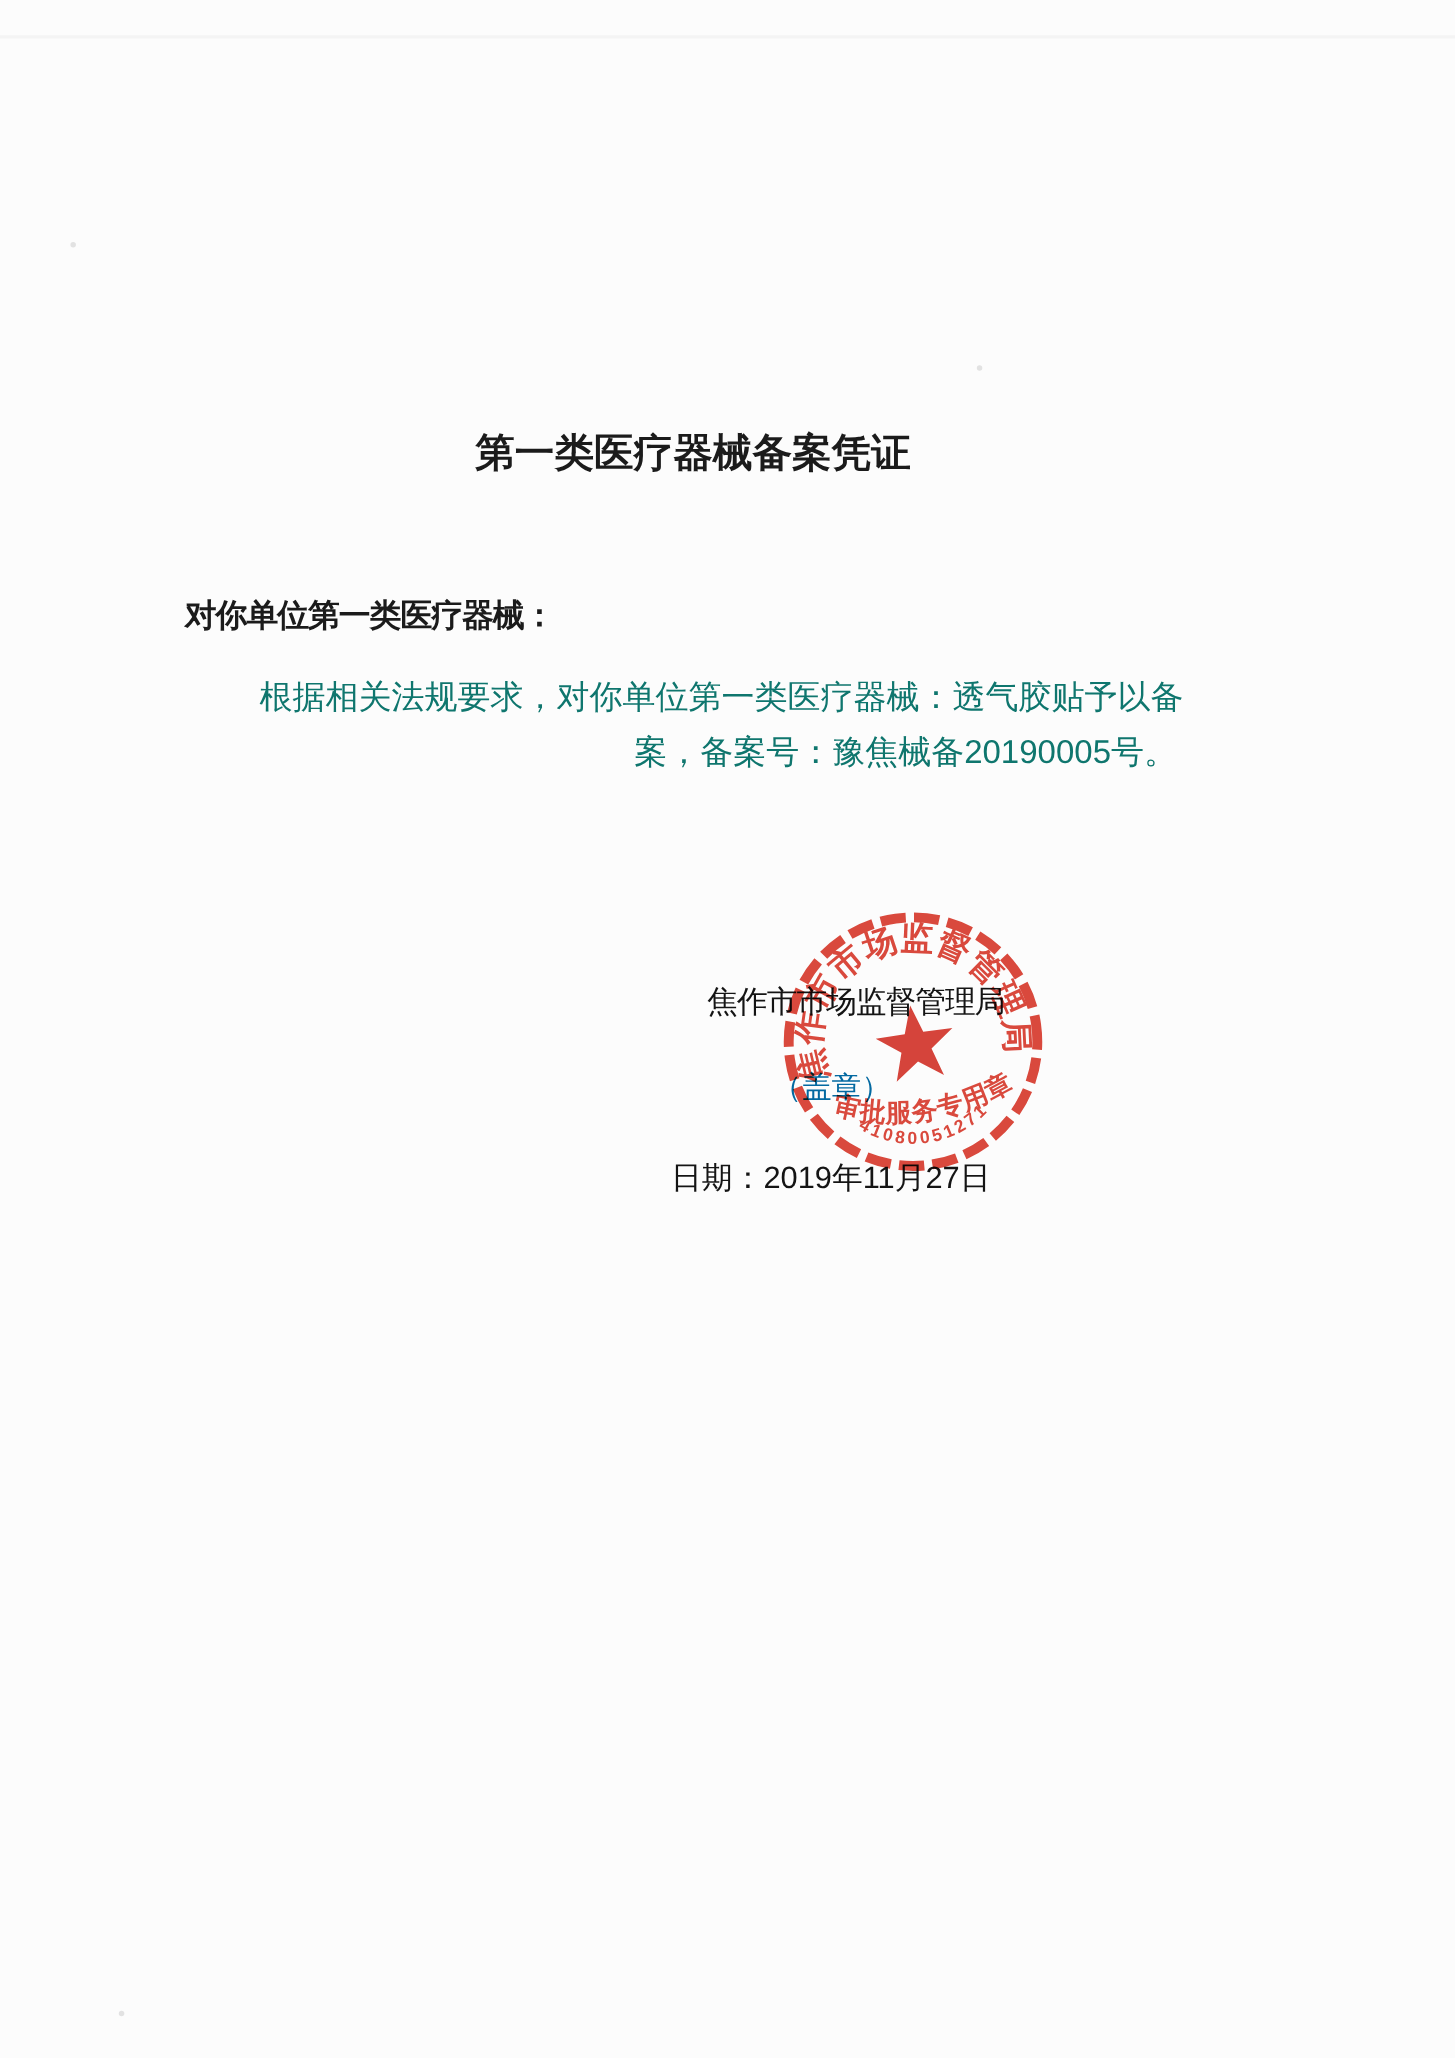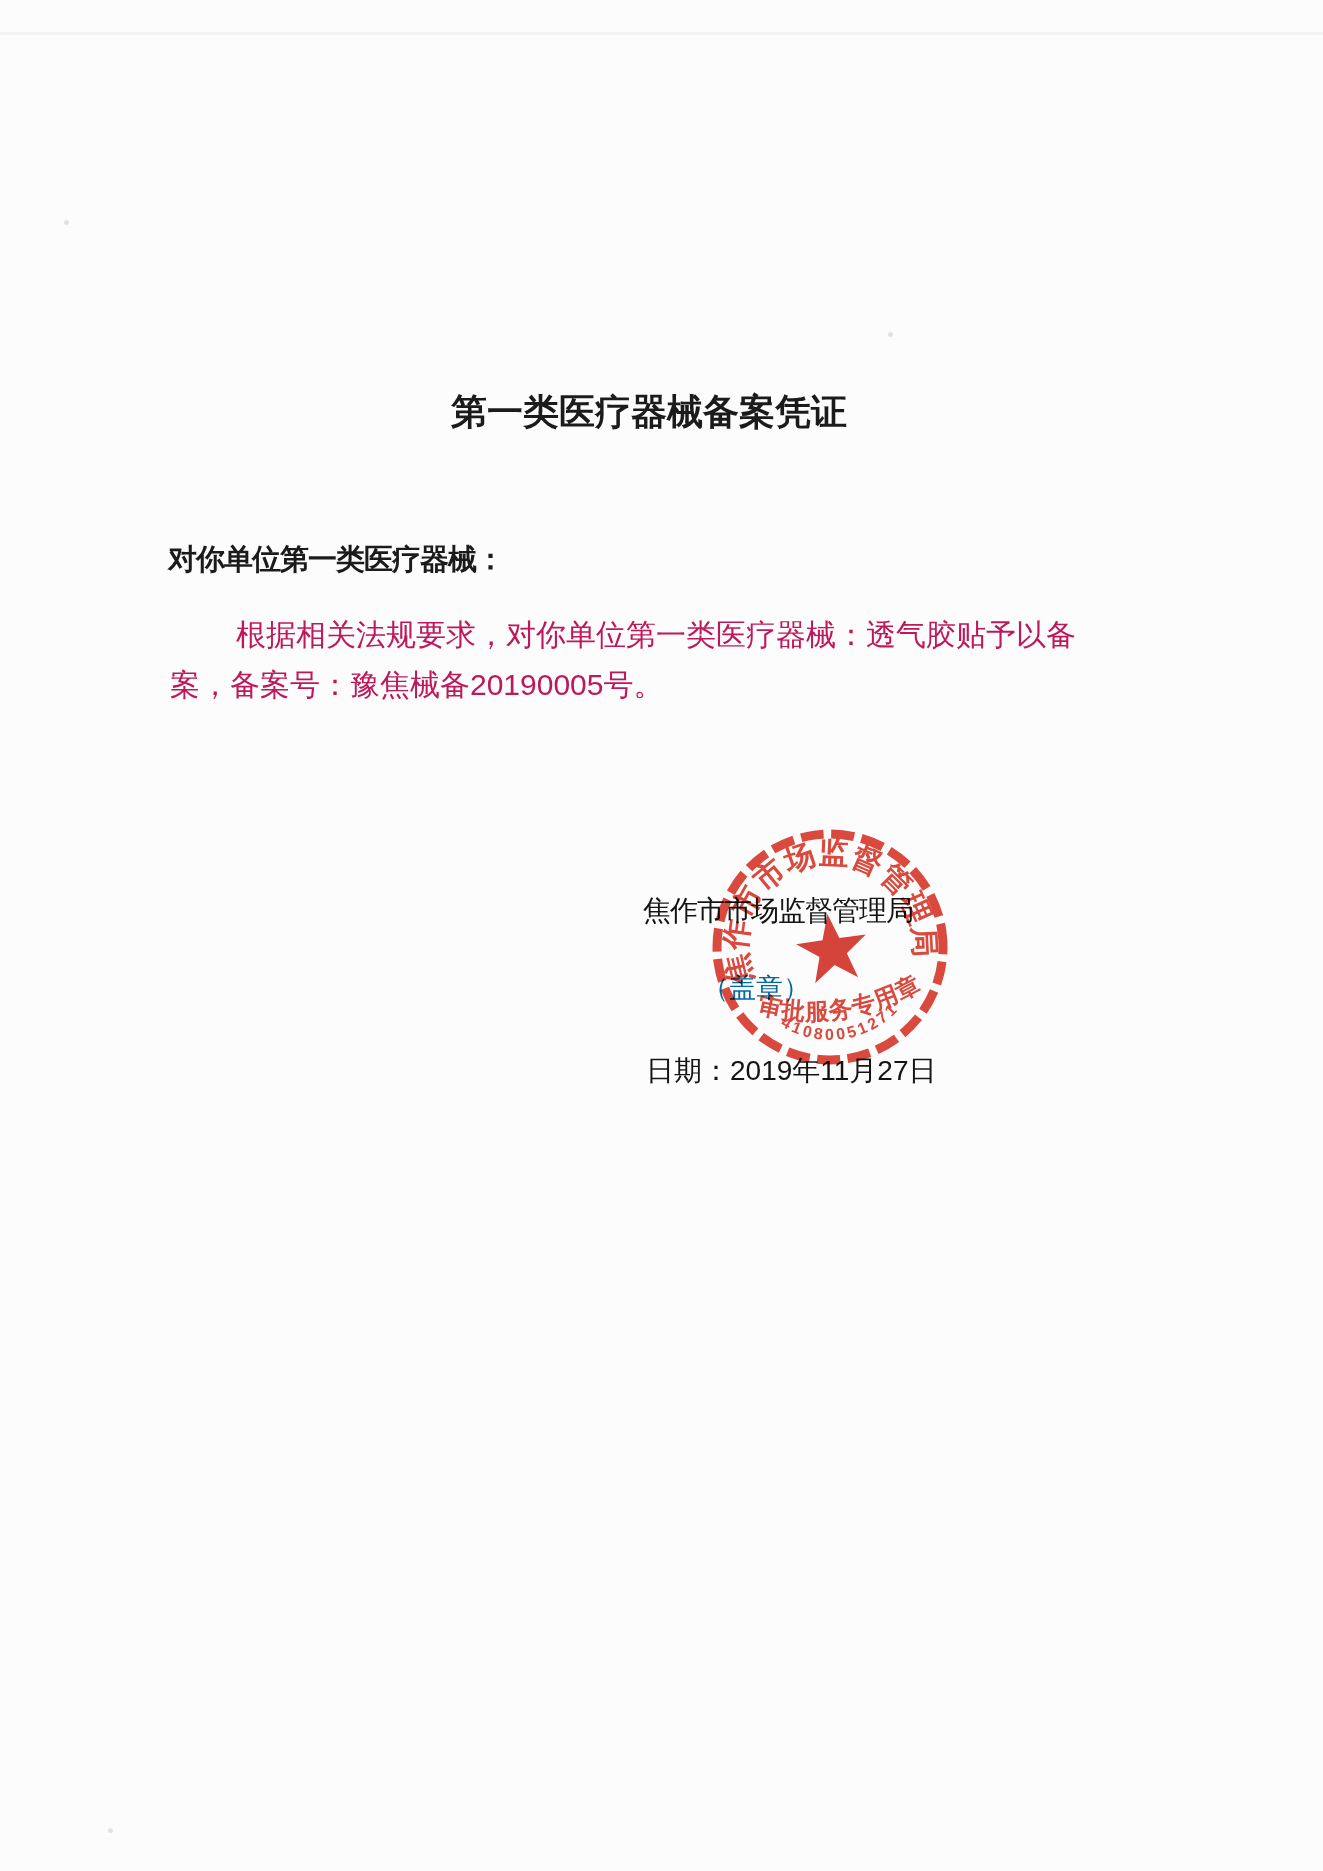--- a/index.html
+++ b/index.html
@@ -24,21 +24,21 @@
     background: #f4f4f4;
   }
   .scan-speck {
     position: absolute;
     width: 5px; height: 5px;
     border-radius: 50%;
     background: #e2e2e2;
   }
   .doc-title {
     position: absolute;
-    left: 451px;
+    left: 432px;
     top: 389px;
     font-size: 36px;
     font-weight: 600;
     letter-spacing: 0px;
     line-height: 46px;
     white-space: nowrap;
     color: #1b1b1b;
   }
   .addressee {
     position: absolute;
@@ -51,21 +51,22 @@
     color: #1b1b1b;
   }
   .body-block {
     position: absolute;
     left: 170px;
     top: 610px;
     width: 900px;
     font-size: 30px;
     font-weight: 500;
     line-height: 50px;
-    color: #be185d;
+    color: #0f766e;
+    text-align: right;
   }
   .body-line-1 { text-indent: 66px; white-space: nowrap; }
   .body-line-2 { white-space: nowrap; }
   .issuer-line {
     position: absolute;
     left: 643px;
     top: 892px;
     font-size: 28px;
     font-weight: 500;
     letter-spacing: -1px;
@@ -76,21 +77,21 @@
     position: absolute;
     left: 702px;
     top: 970px;
     font-size: 27px;
     font-weight: 500;
     white-space: nowrap;
     color: #0369a1;
   }
   .date-line {
     position: absolute;
-    left: 646px;
+    left: 610px;
     top: 1052px;
     font-size: 28px;
     font-weight: 500;
     white-space: nowrap;
     color: #141414;
   }
   .stamp {
     position: absolute;
     left: 700px;
     top: 817px;

